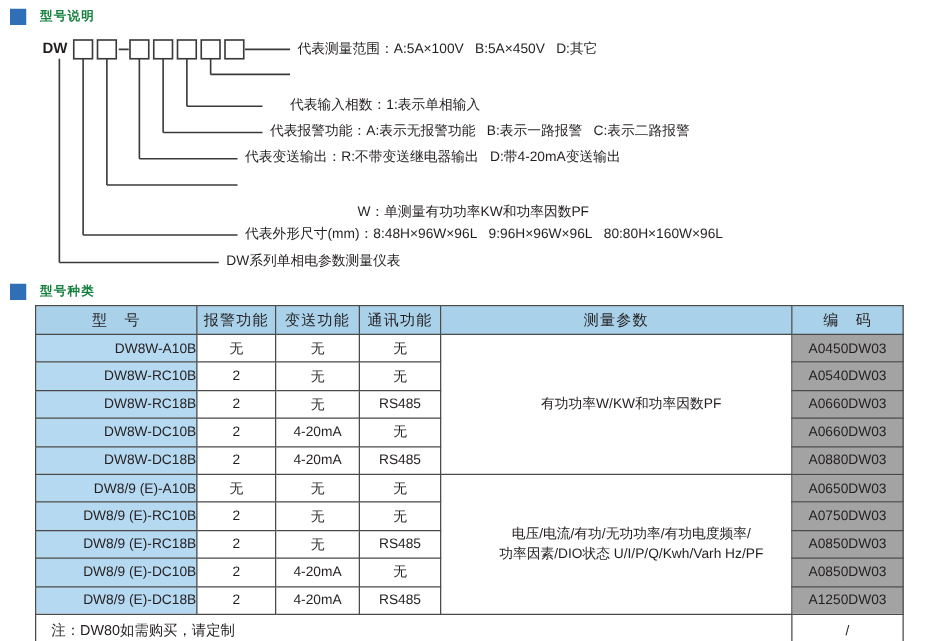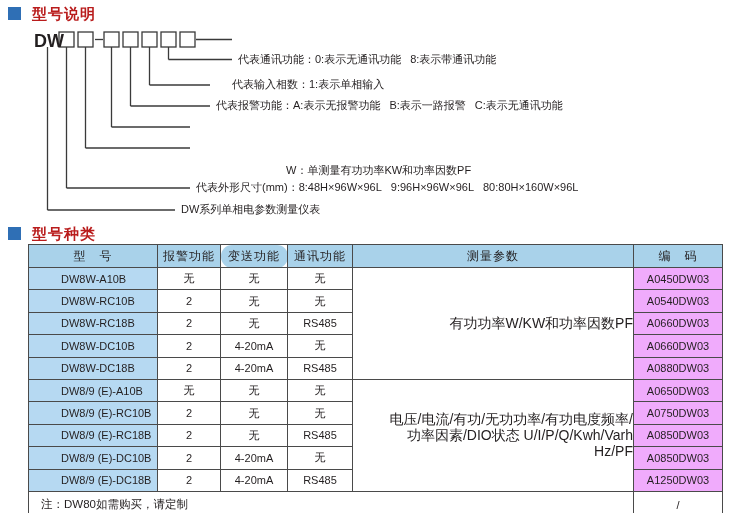--- a/index.html
+++ b/index.html
@@ -14,31 +14,31 @@
 
   
   .sec-head{
     display:flex;align-items:center;gap:11px;
     position:absolute;left:8px;
   }
   .sec-bullet{
     width:13px;height:13px;background:#2f6fb5;display:block;flex:0 0 auto;
   }
   .sec-title{
-    font-size:15px;font-weight:bold;color:#b91c1c;letter-spacing:1px;
+    font-size:10px;font-weight:bold;color:#15803d;letter-spacing:1px;
     line-height:15px;
   }
   #sec1{top:6px;}
   #sec2{top:226px;}
 
   
   #diagram{position:absolute;left:0;top:28px;width:750px;height:190px;}
   #diagram svg{position:absolute;left:0;top:0;}
   .dw-label{
-    position:absolute;font-size:18px;font-weight:bold;letter-spacing:0;
+    position:absolute;font-size:12px;font-weight:bold;letter-spacing:0;
     font-family:"Liberation Sans","DejaVu Sans",sans-serif;
   }
   .ann{
     position:absolute;font-size:11px;white-space:nowrap;color:#231f20;
     line-height:13px;
   }
   .ann .sp{display:inline-block;width:9px;}
   .ann .sp2{display:inline-block;width:5px;}
 
   
@@ -47,24 +47,24 @@
   table td,table th{
     border:1px solid #4a4a4a;
     padding:0;
     text-align:center;
     vertical-align:middle;
     font-weight:normal;
     color:#231f20;
     height:21.4px;
   }
   thead th{background:#a9d2ea;font-size:12px;letter-spacing:1px;height:22px;text-align:center;}
-  td.model{background:#b6d9f2;text-align:left;font-size:11px;padding-left:32px;}
+  td.model{background:#b6d9f2;text-align:right;font-size:11px;}
   td.fn{background:#ffffff;}
-  td.param{background:#ffffff;text-align:right;padding-left:24px;font-size:14px;line-height:16px;}
-  td.code{background:#f0abfc;font-size:11px;}
+  td.param{background:#ffffff;text-align:center;padding-left:24px;font-size:11px;line-height:16px;}
+  td.code{background:#a3a3a3;font-size:11px;}
   td.note{background:#ffffff;text-align:left;padding-left:12px;font-size:11.5px;height:26px;}
   td.noteslash{background:#ffffff;text-align:center;}
 </style>
 </head>
 <body>
 
 <div class="sec-head" id="sec1">
   <span class="sec-bullet"></span>
   <span class="sec-title">型号说明</span>
 </div>
@@ -104,33 +104,36 @@
       <line x1="66.5" y1="19" x2="66.5" y2="160"></line>
       <line x1="66.5" y1="160" x2="190" y2="160"></line>
 
       <line x1="47.5" y1="19" x2="47.5" y2="182"></line>
       <line x1="47.5" y1="182" x2="175" y2="182"></line>
     </g>
   </svg>
 
   <span class="dw-label" style="left:34px;top:3px;">DW</span>
 
-
-  <div class="ann" style="left:238px;top:25px;">
-    <span>代表通讯功能：</span><span>0:表示无通讯功能</span><span class="sp"></span><span>8:表示带通讯功能</span>
-  </div>
+  <div class="ann" style="left:238px;top:5px;">
+    <span>代表测量范围：</span><span>A:5A×100V</span><span class="sp"></span><span>B:5A×450V</span><span class="sp"></span><span>D:其它</span>
+  </div>
+
 
   <div class="ann" style="left:216px;top:50px;margin-left:16px;">
     <span>代表输入相数：</span><span>1:表示单相输入</span>
   </div>
 
   <div class="ann" style="left:216px;top:71px;">
-    <span>代表报警功能：</span><span>A:表示无报警功能</span><span class="sp"></span><span>B:表示一路报警</span><span class="sp"></span><span>C:表示无通讯功能</span>
-  </div>
-
+    <span>代表报警功能：</span><span>A:表示无报警功能</span><span class="sp"></span><span>B:表示一路报警</span><span class="sp"></span><span>C:表示二路报警</span>
+  </div>
+
+  <div class="ann" style="left:196px;top:92px;">
+    <span>代表变送输出：</span><span>R:不带变送继电器输出</span><span class="sp"></span><span>D:带4-20mA变送输出</span>
+  </div>
 
 
   <div class="ann" style="left:286px;top:136px;">
     <span>W：单测量有功功率KW和功率因数PF</span>
   </div>
 
   <div class="ann" style="left:196px;top:153px;">
     <span>代表外形尺寸(mm)：</span><span>8:48H×96W×96L</span><span class="sp"></span><span>9:96H×96W×96L</span><span class="sp"></span><span>80:80H×160W×96L</span>
   </div>
 
@@ -143,21 +146,21 @@
   <span class="sec-bullet"></span>
   <span class="sec-title">型号种类</span>
 </div>
 
 <div id="tablewrap">
   <table>
     <thead>
       <tr>
         <th style="width:128px;">型　号</th>
         <th style="width:62px;">报警功能</th>
-        <th style="width:66px;border-radius:11px;">变送功能</th>
+        <th style="width:66px;">变送功能</th>
         <th style="width:64px;">通讯功能</th>
         <th style="width:280px;">测量参数</th>
         <th style="width:88px;">编　码</th>
       </tr>
     </thead>
     <tbody>
       <tr>
         <td class="model">DW8W-A10B</td>
         <td class="fn">无</td>
         <td class="fn">无</td>

